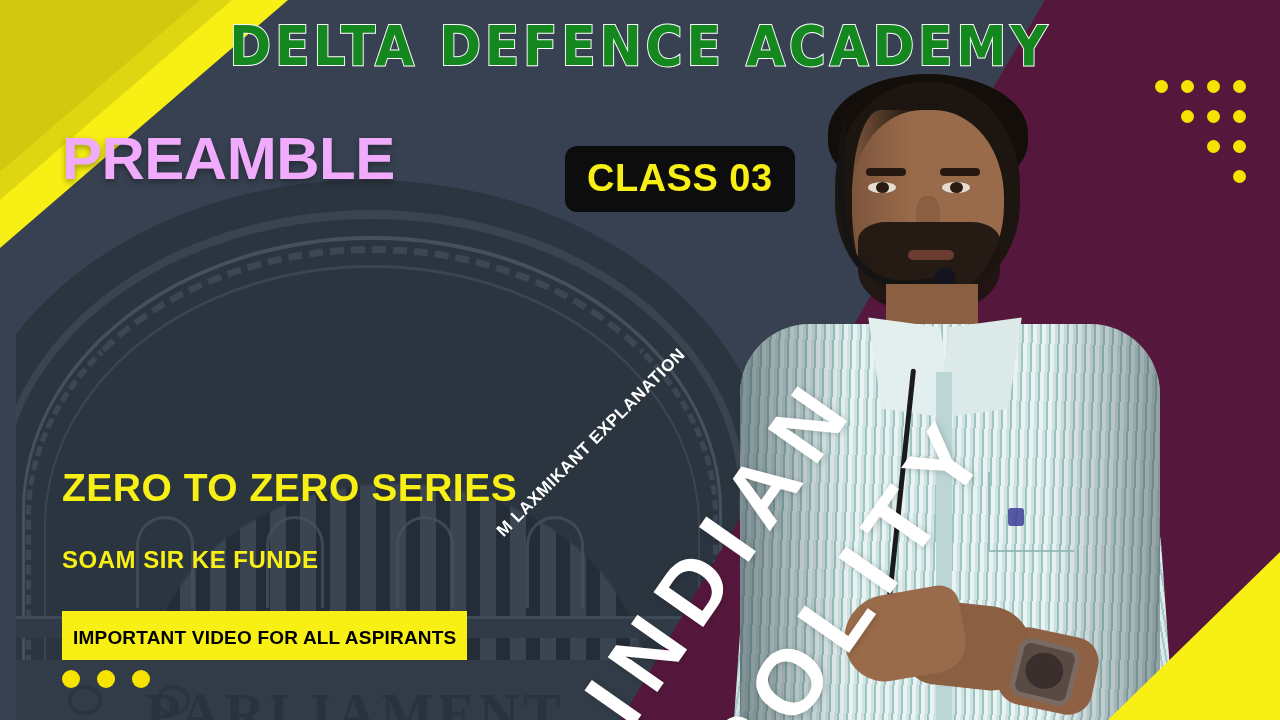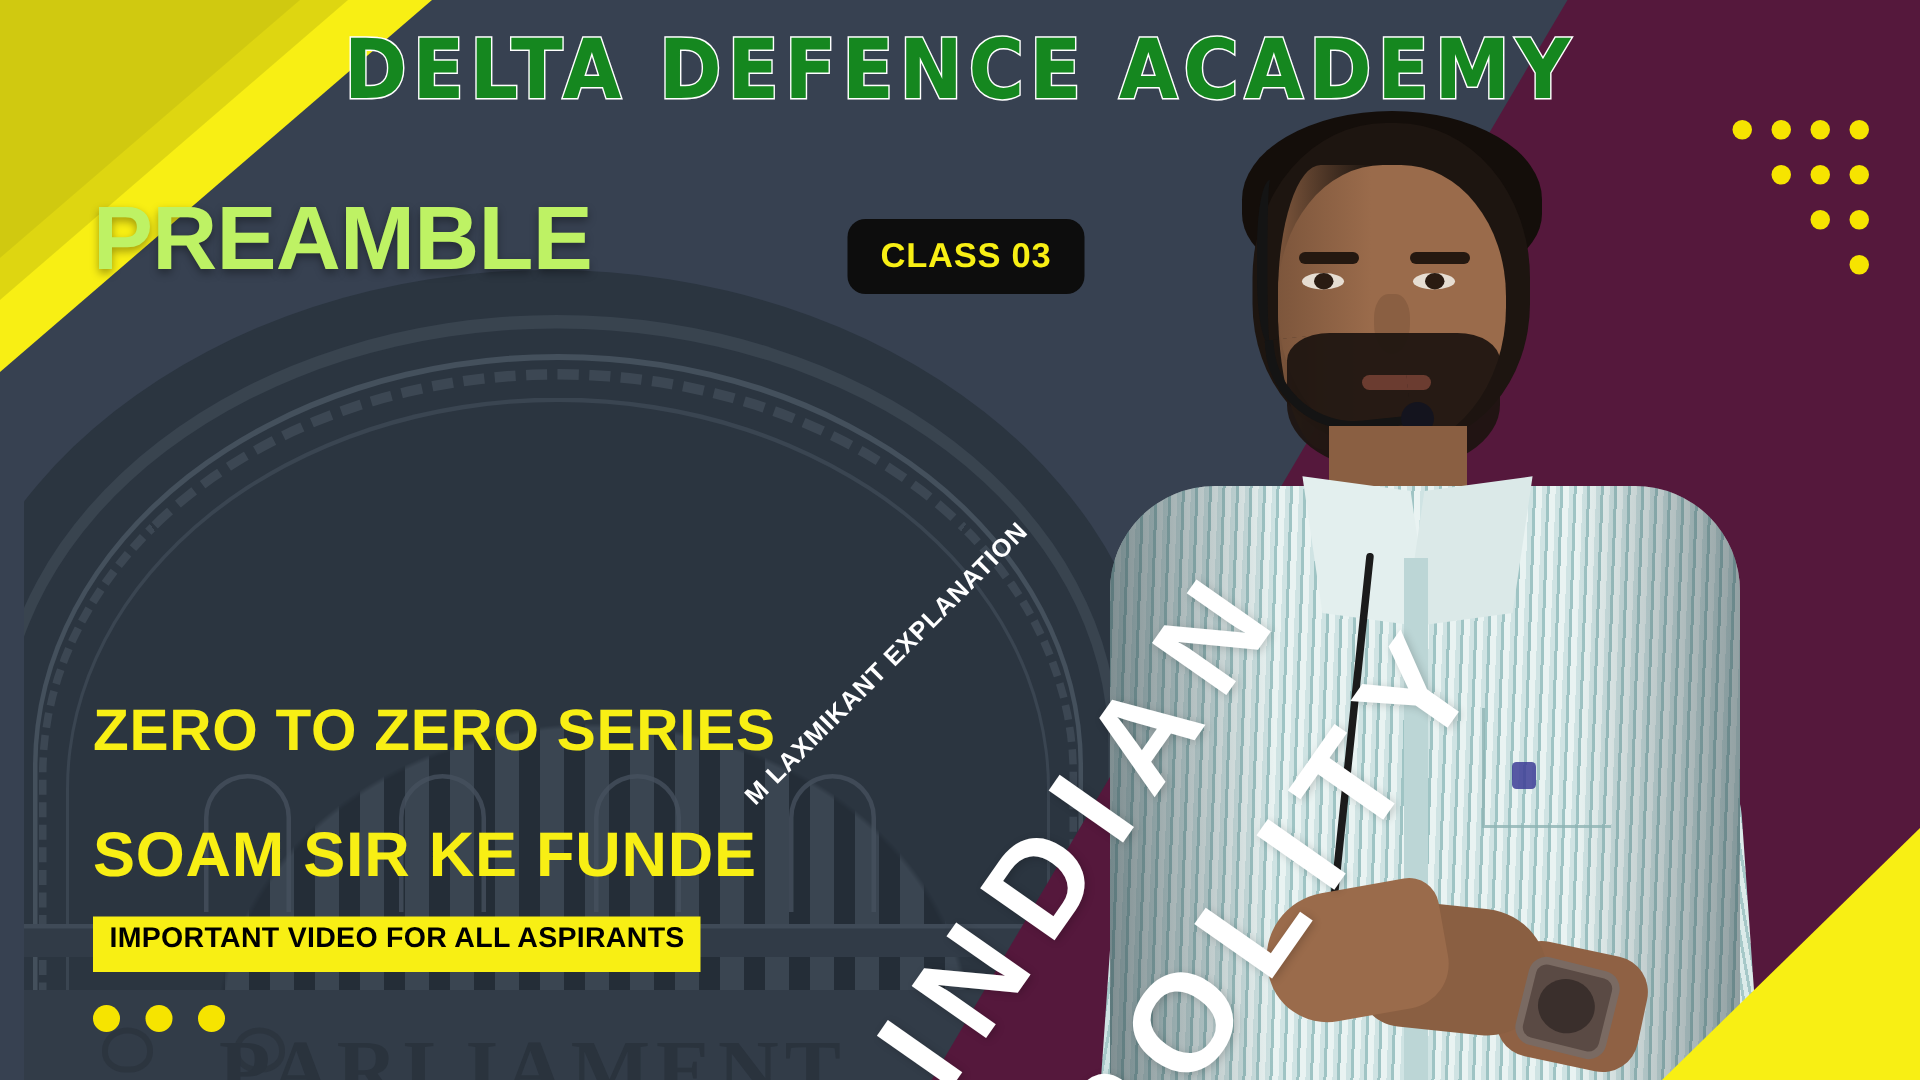--- a/index.html
+++ b/index.html
@@ -293,56 +293,56 @@
     font-family:"DejaVu Sans", sans-serif;
     white-space:nowrap;
     z-index:6;
   }
 
   
   .title-block{
     position:absolute; left:62px; top:124px; z-index:6;
   }
   .title-line{
-    color:#bef264;
+    color:#f0abfc;
     font-size:60px;
     font-weight:700;
     line-height:1.16;
     letter-spacing:-0.5px;
     text-shadow:0 3px 6px rgba(0,0,0,.35);
     white-space:nowrap;
   }
 
   .class-badge{
     position:absolute; left:565px; top:146px;
     background:#0d0d0d;
     color:#f8ef14;
-    font-size:23px; font-weight:700;
+    font-size:38px; font-weight:700;
     padding:11px 22px 12px;
     border-radius:12px;
     letter-spacing:0.5px;
     z-index:7;
     white-space:nowrap;
   }
 
   .sub1{
     position:absolute; left:62px; top:466px;
     color:#f8ef14; font-size:39px; font-weight:700;
     letter-spacing:0.5px; white-space:nowrap; z-index:6;
   }
   .sub2{
     position:absolute; left:62px; top:546px;
-    color:#f8ef14; font-size:42px; font-weight:700;
+    color:#f8ef14; font-size:24px; font-weight:700;
     letter-spacing:0.5px; white-space:nowrap; z-index:6;
   }
   .imp-badge{
     position:absolute; left:62px; top:611px;
     background:#f8ef14; color:#000000;
     font-size:19px; font-weight:700;
-    padding:4px 11px 11px;
+    padding:16px 11px 11px;
     letter-spacing:0.2px; white-space:nowrap; z-index:6;
   }
 
   
   .diag-label{
     position:absolute; left:500px; top:524px;
     transform-origin:left center;
     transform: rotate(-45deg);
     color:#ffffff;
     font-size:17px; font-weight:700;

